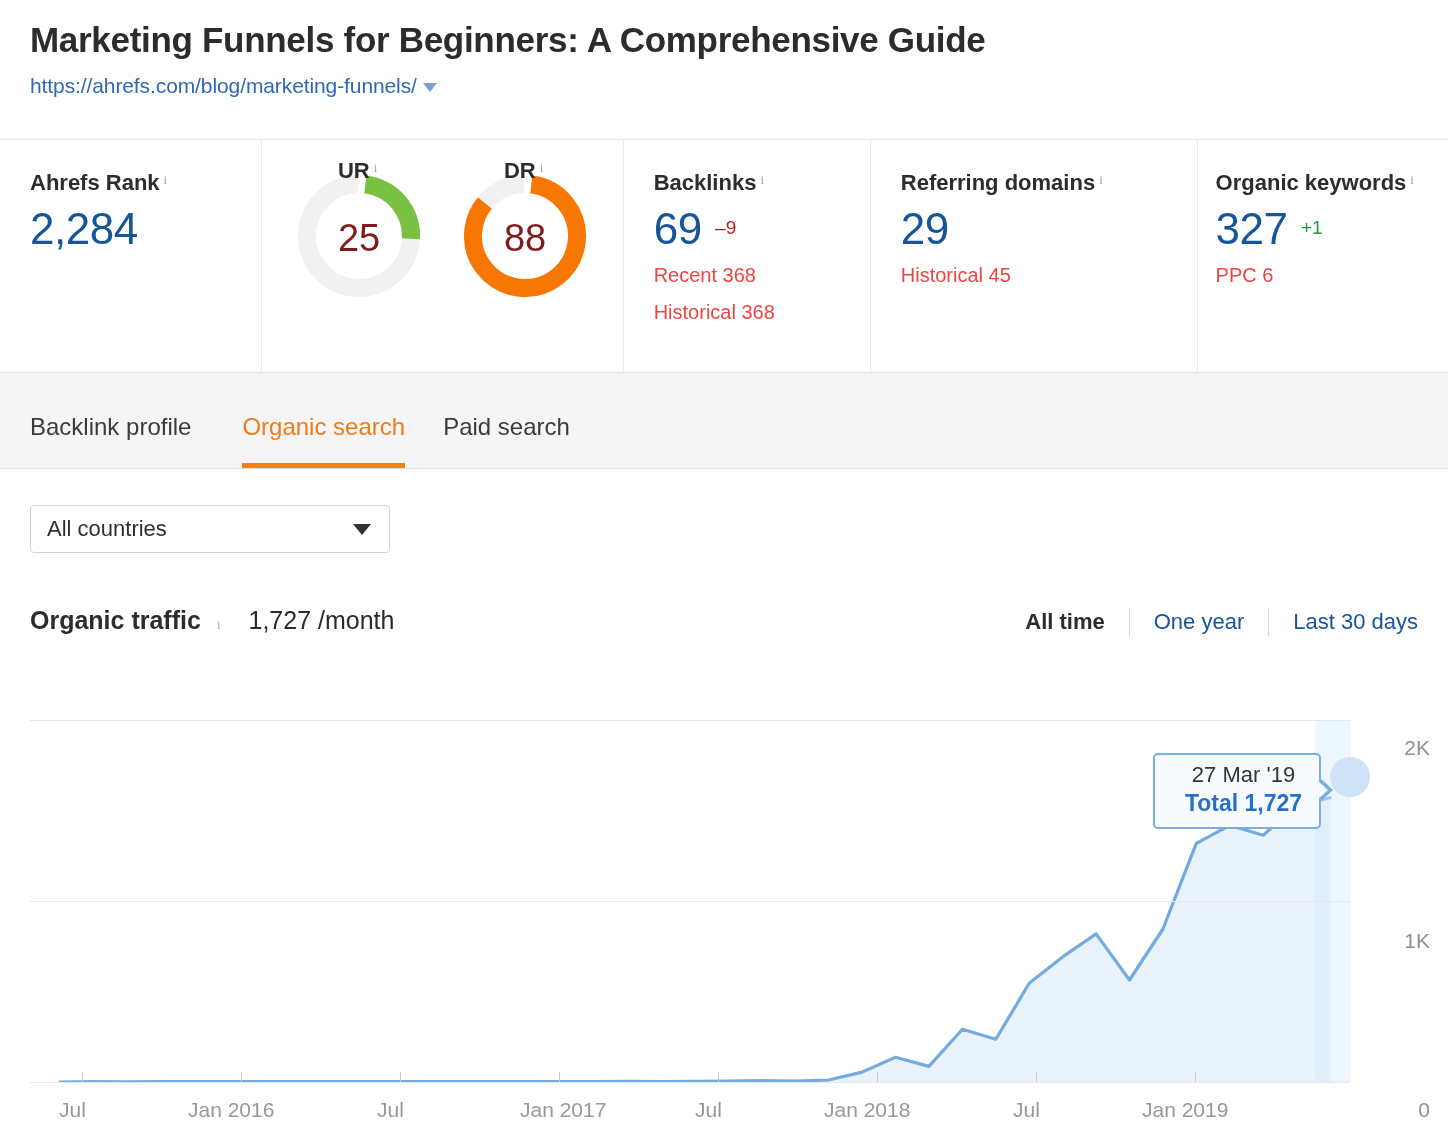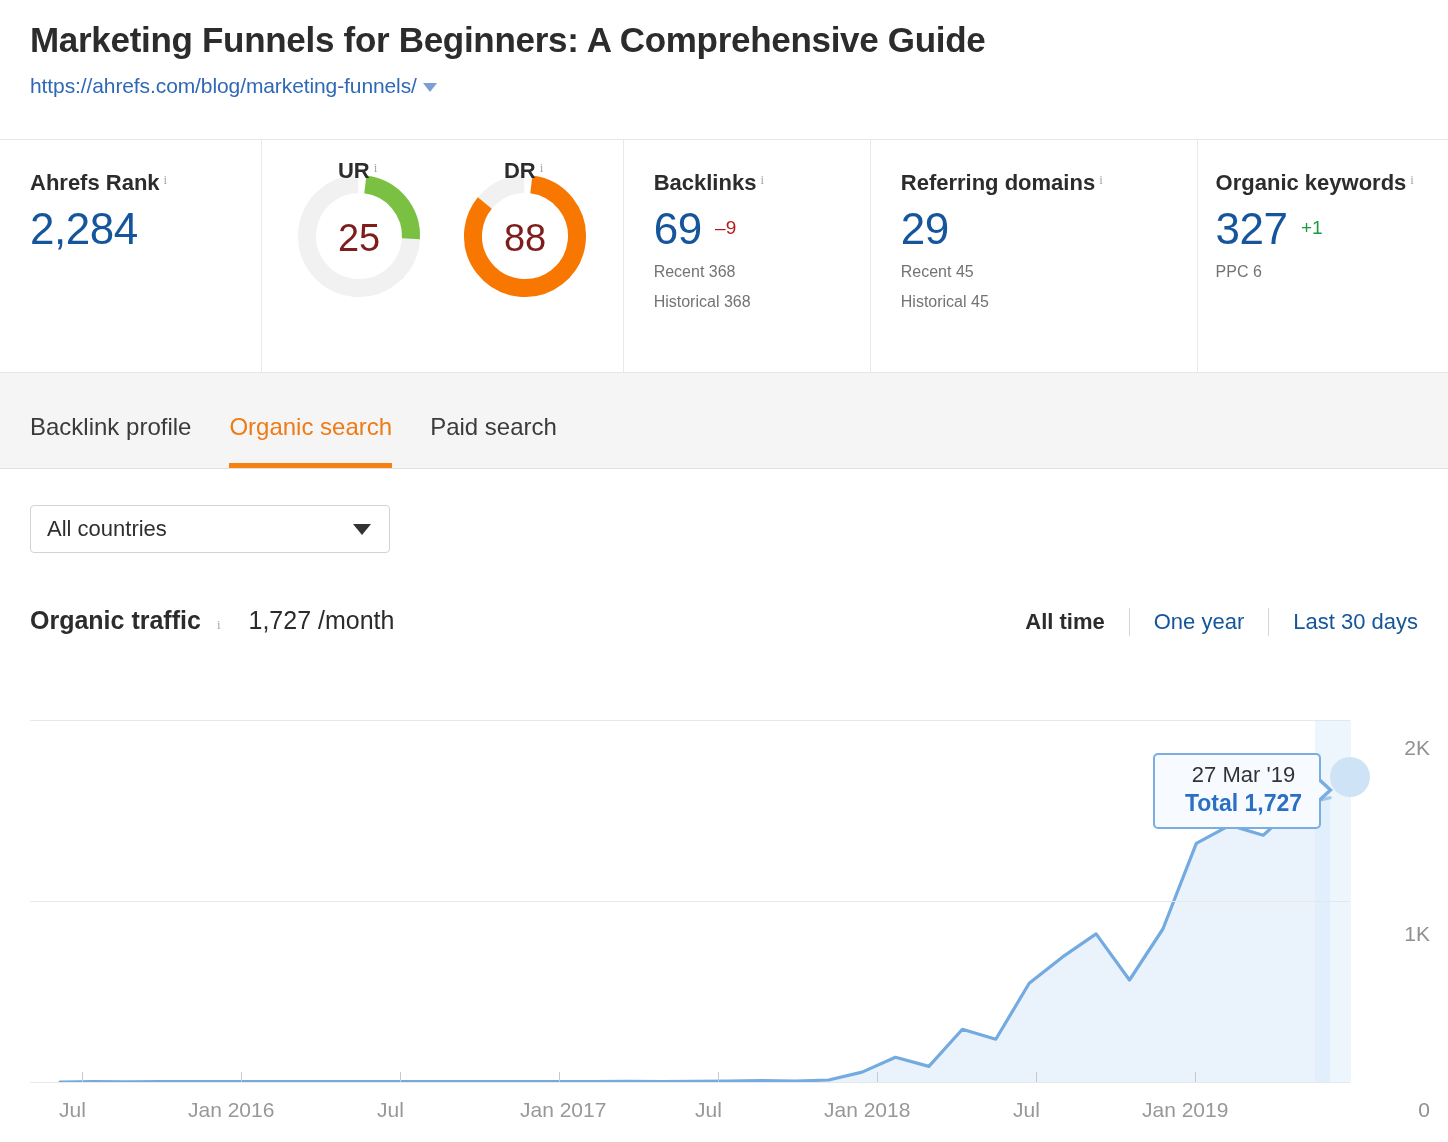--- a/index.html
+++ b/index.html
@@ -87,22 +87,22 @@
     letter-spacing: -0.5px;
   }
   .delta {
     font-size: 19px;
     margin-left: 9px;
     vertical-align: 10px;
   }
   .delta.neg { color: #b51b1b; }
   .delta.pos { color: #1a9b3c; }
   .metric-sub {
-    font-size: 16px;
-    color: #737373;
+    font-size: 20px;
+    color: #ef4444;
     margin-top: 3px;
     line-height: 1.72;
   }
 
   
   .gauge-wrap { position: relative; width: 140px; height: 140px; }
   .gauge-title {
     position: absolute;
     top: -4px; left: 0; right: 3px;
     text-align: center;
@@ -131,21 +131,21 @@
     gap: 38px;
   }
   .tab {
     font-size: 24px;
     color: #3b3b3b;
     padding-bottom: 22px;
     border-bottom: 5px solid transparent;
     cursor: pointer;
     white-space: nowrap;
   }
-  .tab.active { color: #ef7b16; border-bottom-color: #f58113; }
+  .tab.active { color: #ef7b16; border-bottom-color: #f58113; margin-left: 13px; }
 
   
   .filter-row { padding: 36px 30px 0 30px; }
   .select-box {
     width: 360px;
     height: 48px;
     border: 1px solid #d3d3d3;
     border-radius: 4px;
     background: #fff;
     display: flex;
@@ -329,21 +329,20 @@
     </div>
     <div class="metric-sub">Recent 368</div>
     <div class="metric-sub">Historical 368</div>
   </div>
 
   <div class="metric-cell m-rd">
     <div><span class="metric-label">Referring domains</span><i class="info-i">i</i></div>
     <div>
       <span class="metric-value">29</span>
     </div>
-    <div class="metric-sub">Recent 45</div>
     <div class="metric-sub">Historical 45</div>
   </div>
 
   <div class="metric-cell m-kw">
     <div style="overflow:hidden;white-space:nowrap;"><span class="metric-label">Organic keywords</span><i class="info-i">i</i></div>
     <div>
       <span class="metric-value">327</span>
       <span class="delta pos">+1</span>
     </div>
     <div class="metric-sub">PPC 6</div>
@@ -396,21 +395,21 @@
     <div class="xtick" style="left:211px;"></div>
     <div class="xtick" style="left:370px;"></div>
     <div class="xtick" style="left:529px;"></div>
     <div class="xtick" style="left:688px;"></div>
     <div class="xtick" style="left:847px;"></div>
     <div class="xtick" style="left:1006px;"></div>
     <div class="xtick" style="left:1165px;"></div>
   </div>
 
   <div class="ylabel" style="top:36px;">2K</div>
-  <div class="ylabel" style="top:222px;">1K</div>
+  <div class="ylabel" style="top:229px;">1K</div>
   <div class="ylabel" style="top:398px;">0</div>
 
   <div class="xlabel" style="left:59px;top:398px;">Jul</div>
   <div class="xlabel" style="left:188px;top:398px;">Jan 2016</div>
   <div class="xlabel" style="left:377px;top:398px;">Jul</div>
   <div class="xlabel" style="left:484px;top:398px;margin-left:36px;">Jan 2017</div>
   <div class="xlabel" style="left:695px;top:398px;">Jul</div>
   <div class="xlabel" style="left:824px;top:398px;">Jan 2018</div>
   <div class="xlabel" style="left:1013px;top:398px;">Jul</div>
   <div class="xlabel" style="left:1142px;top:398px;">Jan 2019</div>

